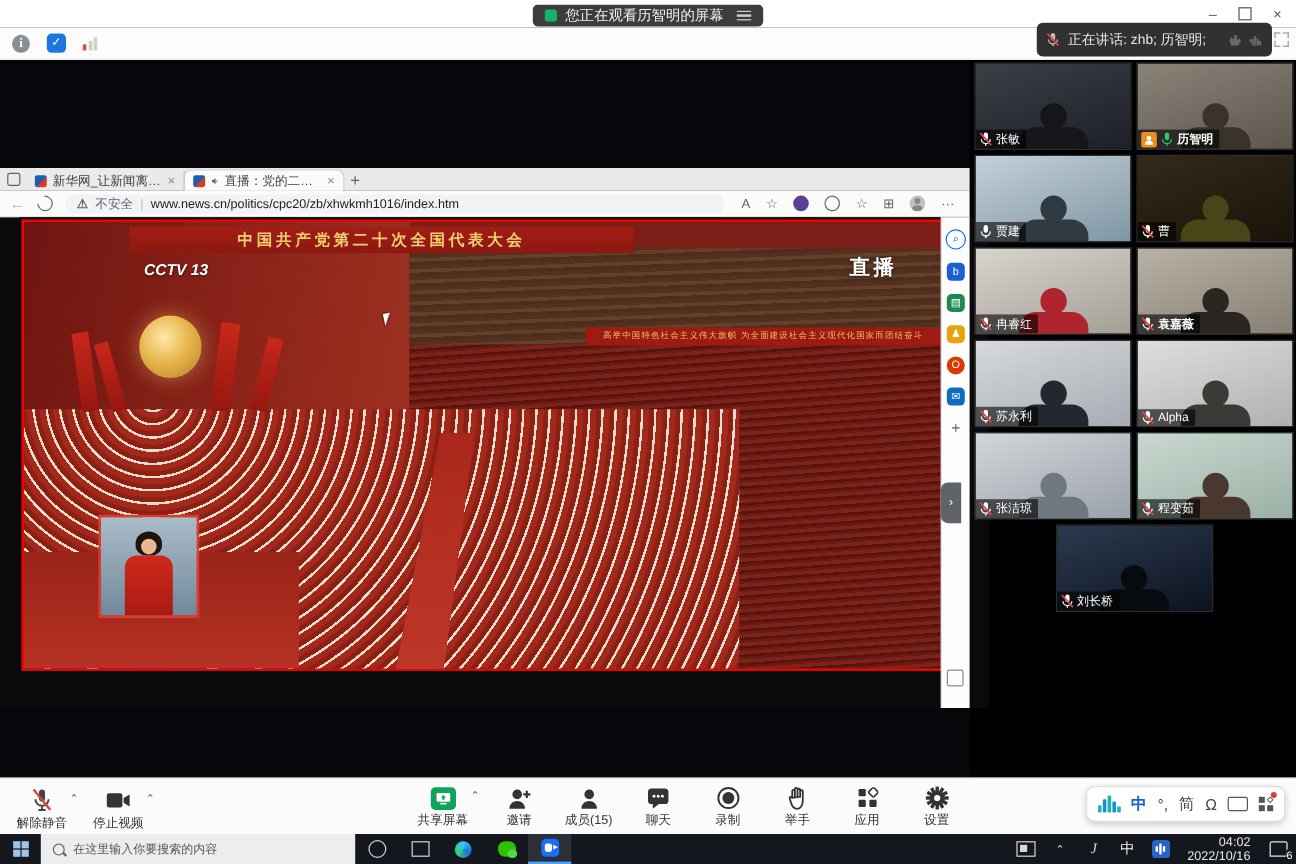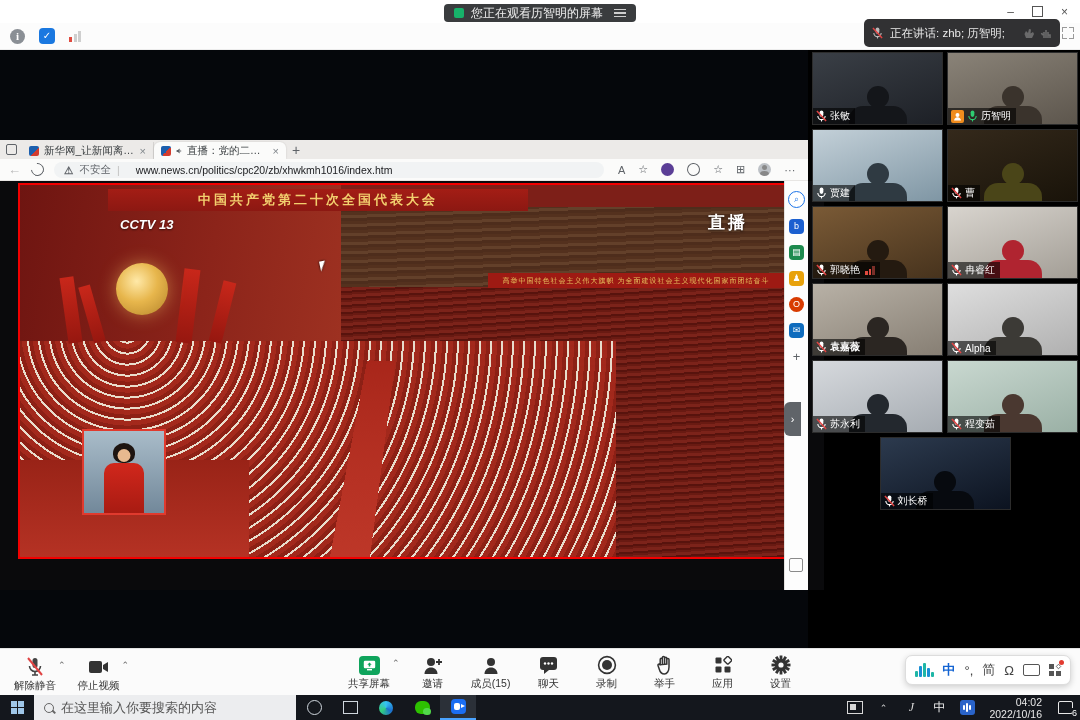--- a/index.html
+++ b/index.html
@@ -47,21 +47,21 @@
   .tab .x{color:#80868b;font-size:11px;flex:none;}
   .tab.active{background:#fbfbfa;border-radius:6px 6px 0 0;box-shadow:0 0 2px rgba(0,0,0,.15);}
   .tab.inactive{border-right:1px solid #d5d3d1;}
   .newtab{width:20px;text-align:center;color:#5f6368;font-size:14px;line-height:17px;}
   .addr-bar{position:absolute;left:0;top:19px;width:100%;height:22px;background:#fbfbfa;display:flex;align-items:center;padding:0 8px;box-sizing:border-box;gap:10px;border-bottom:1px solid #e8e6e4;}
   .nav-arrow{color:#b8b8b8;font-size:13px;}
   .reload{width:11px;height:11px;border:1.4px solid #5f6368;border-radius:50%;border-left-color:transparent;transform:rotate(40deg);}
   .url-box{flex:0 0 530px;height:16px;background:#f1f3f4;border-radius:8px;display:flex;align-items:center;gap:6px;padding:0 10px;font-size:10.5px;color:#3c4043;}
   .url-box .warn{color:#5f6368;font-weight:bold;}
   .url-box .sep{color:#c0c0c0;}
-  .url-box .u{color:#202124;margin-left:10px;}
+  .url-box .u{color:#202124;}
   .addr-icons{display:flex;align-items:center;gap:13px;color:#5f6368;font-size:11px;margin-left:4px;}
   .ext-badge{width:13px;height:13px;border-radius:50%;background:#5b3e96;color:#fff;font-size:7px;text-align:center;line-height:13px;}
   .avatar-ic{width:13px;height:13px;border-radius:50%;background:#bdc1c6;position:relative;overflow:hidden;}
   .avatar-ic:before{content:"";position:absolute;left:4px;top:2px;width:5px;height:5px;border-radius:50%;background:#888;}
   .avatar-ic:after{content:"";position:absolute;left:2px;top:8px;width:9px;height:6px;border-radius:50%;background:#888;}
   .page{position:absolute;left:16px;top:41px;width:100%;height:409px;background:#0a0a0c;}
 
   
   .vframe{position:absolute;left:2px;top:2px;width:764px;height:372px;border:2px solid #f20000;background:#7d1f18;overflow:hidden;}
   .vf-wall{position:absolute;left:0;top:0;width:42%;height:76%;background:linear-gradient(100deg,#6e1511 0%,#8c241a 55%,#a03322 100%);}
@@ -133,21 +133,21 @@
   .ime .grid9 i:nth-child(4){left:7px;top:0;transform:rotate(45deg) scale(.8);background:#fff;border:1.4px solid #555;box-sizing:border-box;}
   .ime .reddot{position:absolute;right:6px;top:4px;width:5px;height:5px;border-radius:50%;background:#e23b30;}
 
   
   .taskbar{position:absolute;left:0;top:695px;width:1080px;height:25px;background:#14171d;display:flex;align-items:center;z-index:6;}
   .tb-start{width:34px;display:flex;align-items:center;justify-content:center;}
   .winlogo{position:relative;width:13px;height:13px;}
   .winlogo i{position:absolute;width:6px;height:6px;background:#9fc6e8;}
   .winlogo i:nth-child(1){left:0;top:0;}.winlogo i:nth-child(2){right:0;top:0;}
   .winlogo i:nth-child(3){left:0;bottom:0;}.winlogo i:nth-child(4){right:0;bottom:0;}
-  .searchbox{width:262px;height:25px;background:#ecedef;display:flex;align-items:center;gap:7px;padding:0 10px;box-sizing:border-box;font-size:13px;color:#555;}
+  .searchbox{width:262px;height:25px;background:#ecedef;display:flex;align-items:center;gap:7px;padding:0 10px;box-sizing:border-box;font-size:10px;color:#555;}
   .searchbox .mag{width:8px;height:8px;border:1.5px solid #666;border-radius:50%;position:relative;flex:none;}
   .searchbox .mag:after{content:"";position:absolute;left:7px;top:7px;width:4px;height:1.5px;background:#666;transform:rotate(45deg);}
   .tk-ic{width:36px;height:25px;display:flex;align-items:center;justify-content:center;flex:none;}
   .cortana{width:13px;height:13px;border:1.6px solid #cfd6dd;border-radius:50%;}
   .taskview{width:13px;height:11px;border:1.4px solid #cfd6dd;position:relative;}
   .edge-logo{width:14px;height:14px;border-radius:50%;background:conic-gradient(#36c3f2,#1b6fd0,#34d07e,#36c3f2);}
   .wechat-logo{width:15px;height:13px;border-radius:6px;background:#2dc100;position:relative;}
   .wechat-logo:after{content:"";position:absolute;right:-1px;bottom:-1px;width:8px;height:7px;border-radius:4px;background:#51d94a;}
   .meet-logo{width:15px;height:15px;border-radius:4px;background:#1b6ef3;position:relative;}
   .meet-logo:after{content:"";position:absolute;left:3px;top:4px;width:6px;height:7px;border-radius:2px;background:#fff;}
@@ -323,21 +323,21 @@
         <div class="nbar">
           <svg width="11" height="12" viewBox="0 0 12 13">
             <rect x="4" y="0.5" width="4" height="7" rx="2" fill="#fff"></rect>
             <path d="M2 6.5a4 4 0 0 0 8 0" fill="none" stroke="#fff" stroke-width="1.2"></path>
             <path d="M6 10.5v2" stroke="#fff" stroke-width="1.2"></path>
             <line x1="1" y1="1" x2="11" y2="12" stroke="#e04343" stroke-width="1.6"></line>
           </svg>
           <span class="nm">张敏</span>
         </div>
       </div>
-      <div class="tile" style="background: linear-gradient(160deg, rgb(138, 131, 120) 0%, rgb(93, 86, 77) 100%);">
+      <div class="tile" style="background: linear-gradient(160deg, rgb(138, 131, 120) 0%, rgb(93, 86, 77) 100%); font-weight: bold;">
         <div class="sil" style="--p: #3a332c;"></div>
         <div class="nbar">
           <span class="share-badge">
             <svg width="9" height="9" viewBox="0 0 10 10">
               <circle cx="5" cy="3.4" r="2.2" fill="#fff"></circle>
               <path d="M1.2 9.5c0-2.4 1.7-3.8 3.8-3.8s3.8 1.4 3.8 3.8z" fill="#fff"></path>
             </svg>
           </span>
           <svg width="11" height="12" viewBox="0 0 12 13">
             <rect x="4" y="0.5" width="4" height="7" rx="2" fill="#2ecc71"></rect>
@@ -363,37 +363,20 @@
         <div class="nbar">
           <svg width="11" height="12" viewBox="0 0 12 13">
             <rect x="4" y="0.5" width="4" height="7" rx="2" fill="#fff"></rect>
             <path d="M2 6.5a4 4 0 0 0 8 0" fill="none" stroke="#fff" stroke-width="1.2"></path>
             <path d="M6 10.5v2" stroke="#fff" stroke-width="1.2"></path>
             <line x1="1" y1="1" x2="11" y2="12" stroke="#e04343" stroke-width="1.6"></line>
           </svg>
           <span class="nm">曹</span>
         </div>
       </div>
-      <div class="tile" style="background: linear-gradient(160deg, rgb(122, 90, 54) 0%, rgb(71, 51, 29) 100%);">
-        <div class="sil" style="--p: #241a10;"></div>
-        <div class="nbar">
-          <svg width="11" height="12" viewBox="0 0 12 13">
-            <rect x="4" y="0.5" width="4" height="7" rx="2" fill="#fff"></rect>
-            <path d="M2 6.5a4 4 0 0 0 8 0" fill="none" stroke="#fff" stroke-width="1.2"></path>
-            <path d="M6 10.5v2" stroke="#fff" stroke-width="1.2"></path>
-            <line x1="1" y1="1" x2="11" y2="12" stroke="#e04343" stroke-width="1.6"></line>
-          </svg>
-          <span class="nm">郭晓艳</span>
-          <span class="sigbars">
-            <i></i>
-            <i></i>
-            <i></i>
-          </span>
-        </div>
-      </div>
       <div class="tile" style="background: linear-gradient(160deg, rgb(216, 212, 206) 0%, rgb(163, 158, 150) 100%);">
         <div class="sil" style="--p: #b02430;"></div>
         <div class="nbar">
           <svg width="11" height="12" viewBox="0 0 12 13">
             <rect x="4" y="0.5" width="4" height="7" rx="2" fill="#fff"></rect>
             <path d="M2 6.5a4 4 0 0 0 8 0" fill="none" stroke="#fff" stroke-width="1.2"></path>
             <path d="M6 10.5v2" stroke="#fff" stroke-width="1.2"></path>
             <line x1="1" y1="1" x2="11" y2="12" stroke="#e04343" stroke-width="1.6"></line>
           </svg>
           <span class="nm">冉睿红</span>
@@ -404,42 +387,54 @@
         <div class="nbar">
           <svg width="11" height="12" viewBox="0 0 12 13">
             <rect x="4" y="0.5" width="4" height="7" rx="2" fill="#fff"></rect>
             <path d="M2 6.5a4 4 0 0 0 8 0" fill="none" stroke="#fff" stroke-width="1.2"></path>
             <path d="M6 10.5v2" stroke="#fff" stroke-width="1.2"></path>
             <line x1="1" y1="1" x2="11" y2="12" stroke="#e04343" stroke-width="1.6"></line>
           </svg>
           <span class="nm">袁嘉薇</span>
         </div>
       </div>
+      <div class="tile" style="background: linear-gradient(160deg, rgb(214, 217, 221) 0%, rgb(166, 172, 178) 100%);">
+        <div class="sil" style="--p: #23282e;"></div>
+        <div class="nbar">
+          <svg width="11" height="12" viewBox="0 0 12 13">
+            <rect x="4" y="0.5" width="4" height="7" rx="2" fill="#fff"></rect>
+            <path d="M2 6.5a4 4 0 0 0 8 0" fill="none" stroke="#fff" stroke-width="1.2"></path>
+            <path d="M6 10.5v2" stroke="#fff" stroke-width="1.2"></path>
+            <line x1="1" y1="1" x2="11" y2="12" stroke="#e04343" stroke-width="1.6"></line>
+          </svg>
+          <span class="nm">苏永利</span>
+        </div>
+      </div>
       <div class="tile" style="background: linear-gradient(160deg, rgb(222, 222, 222) 0%, rgb(176, 176, 176) 100%);">
         <div class="sil" style="--p: #3c3a36;"></div>
         <div class="nbar">
           <svg width="11" height="12" viewBox="0 0 12 13">
             <rect x="4" y="0.5" width="4" height="7" rx="2" fill="#fff"></rect>
             <path d="M2 6.5a4 4 0 0 0 8 0" fill="none" stroke="#fff" stroke-width="1.2"></path>
             <path d="M6 10.5v2" stroke="#fff" stroke-width="1.2"></path>
             <line x1="1" y1="1" x2="11" y2="12" stroke="#e04343" stroke-width="1.6"></line>
           </svg>
           <span class="nm">Alpha</span>
         </div>
       </div>
-      <div class="tile" style="background: linear-gradient(160deg, rgb(214, 217, 221) 0%, rgb(166, 172, 178) 100%);">
-        <div class="sil" style="--p: #23282e;"></div>
-        <div class="nbar">
-          <svg width="11" height="12" viewBox="0 0 12 13">
-            <rect x="4" y="0.5" width="4" height="7" rx="2" fill="#fff"></rect>
-            <path d="M2 6.5a4 4 0 0 0 8 0" fill="none" stroke="#fff" stroke-width="1.2"></path>
-            <path d="M6 10.5v2" stroke="#fff" stroke-width="1.2"></path>
-            <line x1="1" y1="1" x2="11" y2="12" stroke="#e04343" stroke-width="1.6"></line>
-          </svg>
-          <span class="nm">苏永利</span>
+      <div class="tile" style="background: linear-gradient(160deg, rgb(210, 214, 218) 0%, rgb(154, 161, 168) 100%);">
+        <div class="sil" style="--p: #6f7880;"></div>
+        <div class="nbar">
+          <svg width="11" height="12" viewBox="0 0 12 13">
+            <rect x="4" y="0.5" width="4" height="7" rx="2" fill="#fff"></rect>
+            <path d="M2 6.5a4 4 0 0 0 8 0" fill="none" stroke="#fff" stroke-width="1.2"></path>
+            <path d="M6 10.5v2" stroke="#fff" stroke-width="1.2"></path>
+            <line x1="1" y1="1" x2="11" y2="12" stroke="#e04343" stroke-width="1.6"></line>
+          </svg>
+          <span class="nm">张洁琼</span>
         </div>
       </div>
       <div class="tile" style="background: linear-gradient(160deg, rgb(201, 216, 208) 0%, rgb(154, 176, 165) 100%);">
         <div class="sil" style="--p: #4a3830;"></div>
         <div class="nbar">
           <svg width="11" height="12" viewBox="0 0 12 13">
             <rect x="4" y="0.5" width="4" height="7" rx="2" fill="#fff"></rect>
             <path d="M2 6.5a4 4 0 0 0 8 0" fill="none" stroke="#fff" stroke-width="1.2"></path>
             <path d="M6 10.5v2" stroke="#fff" stroke-width="1.2"></path>
             <line x1="1" y1="1" x2="11" y2="12" stroke="#e04343" stroke-width="1.6"></line>

